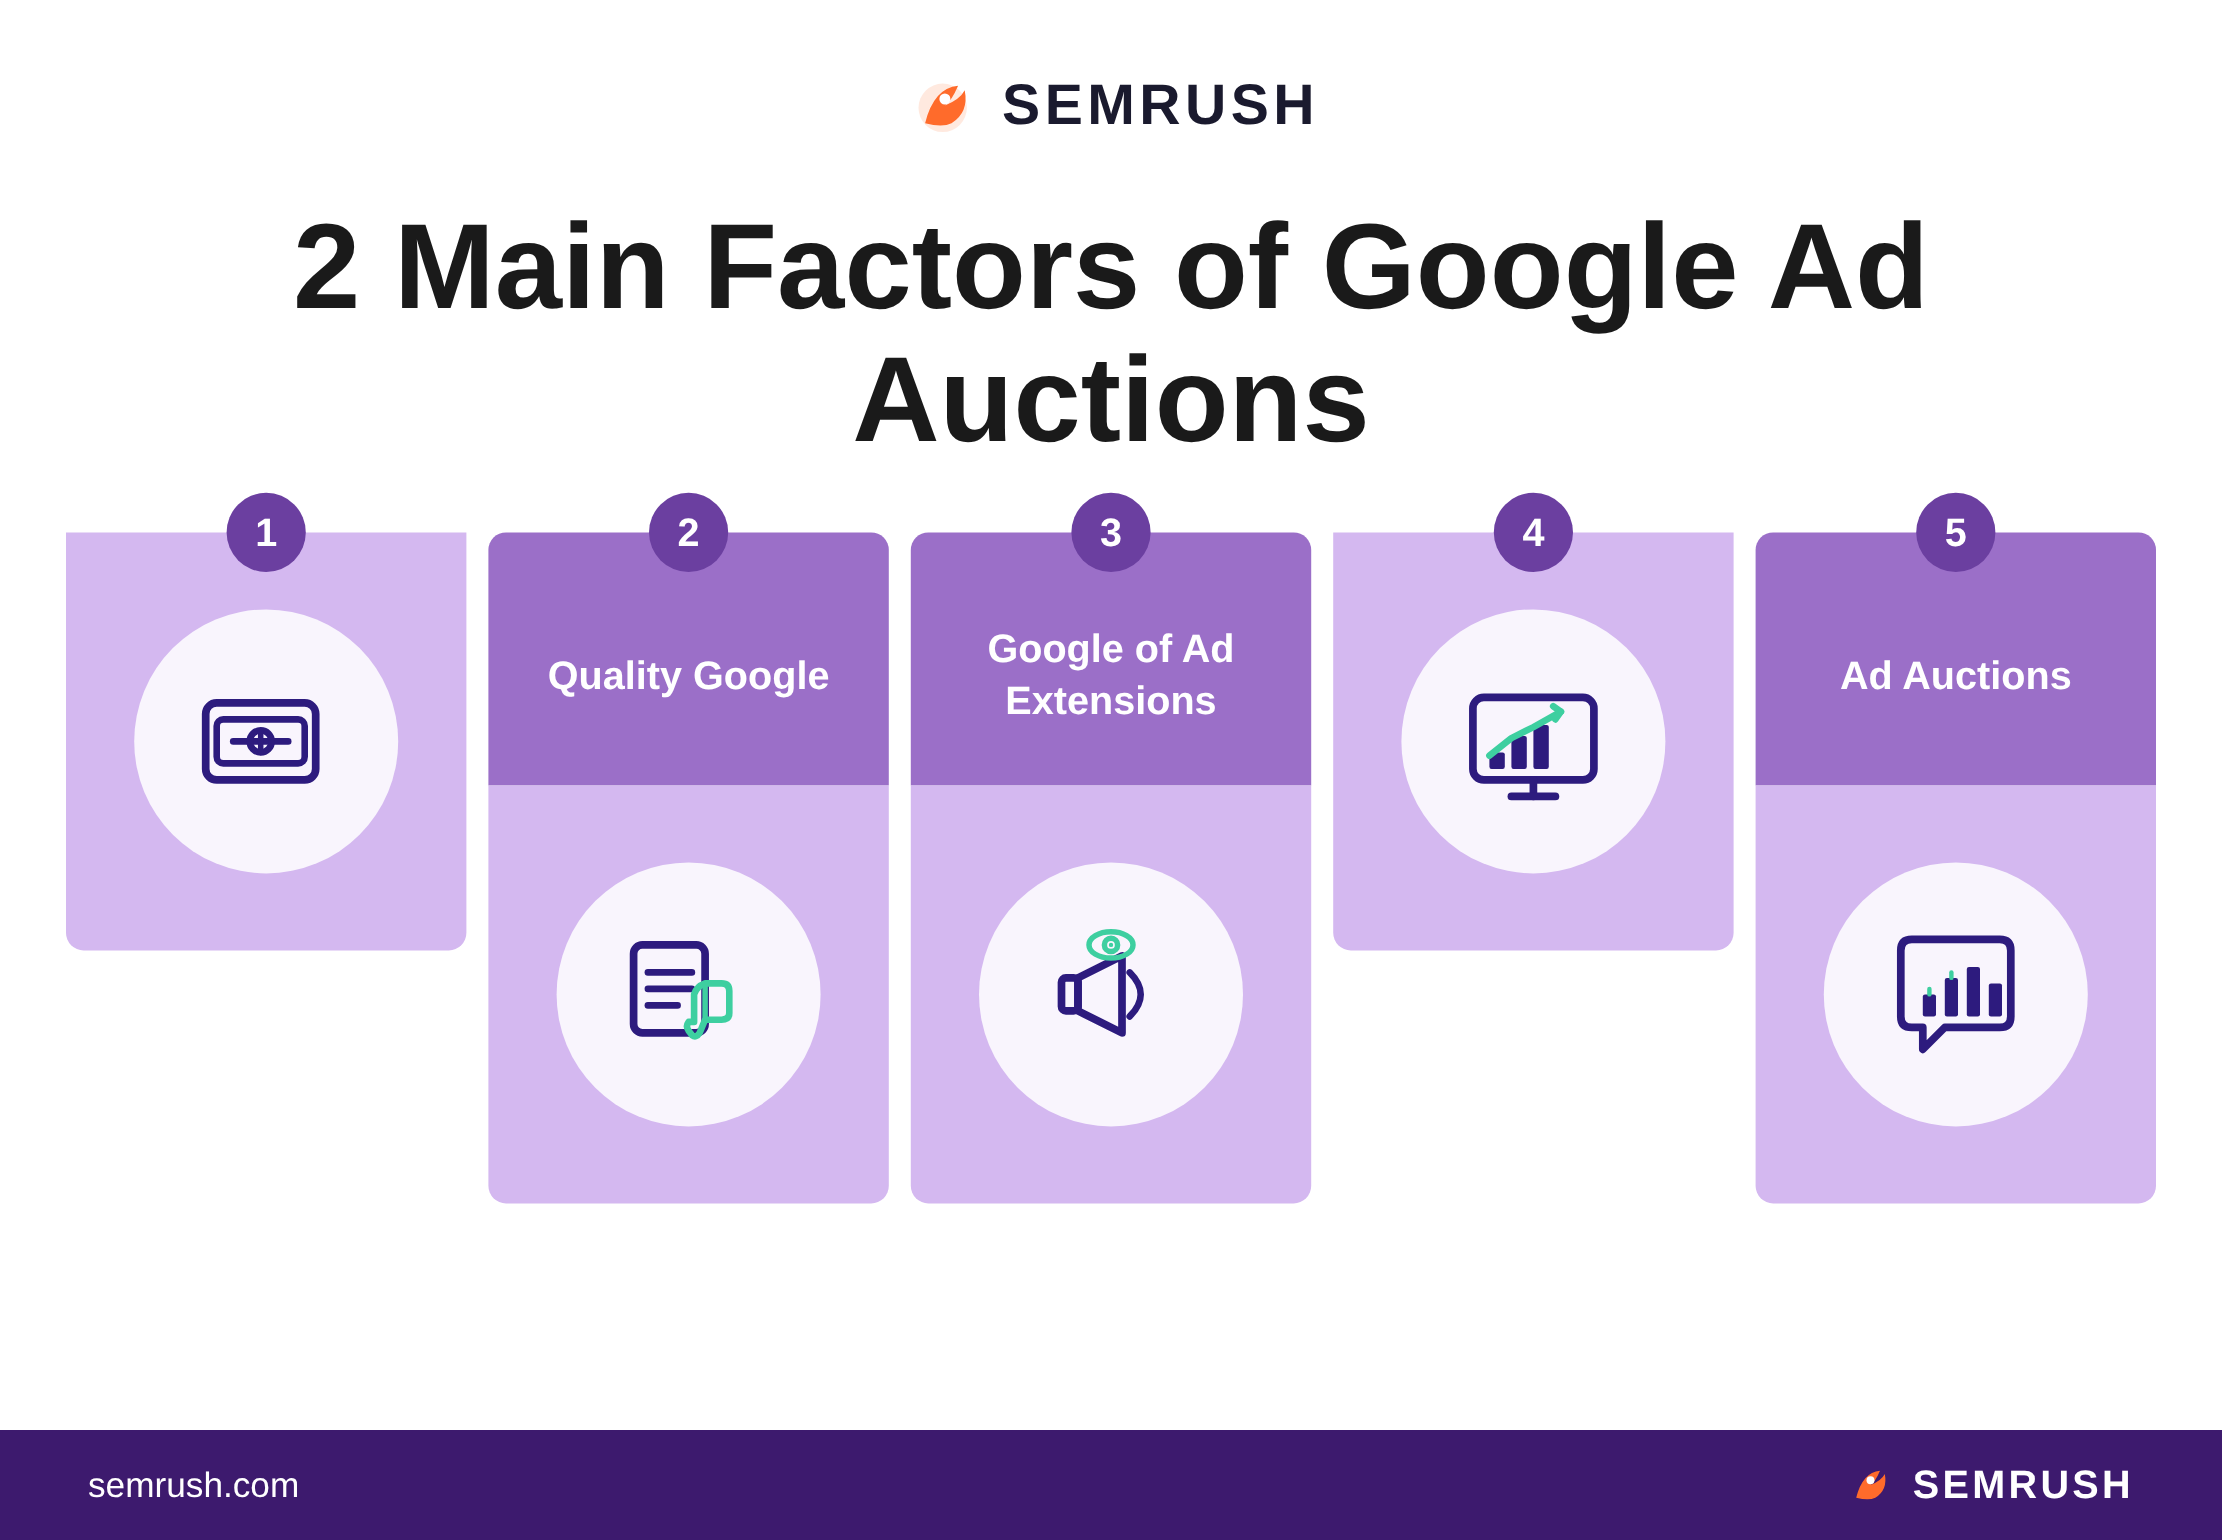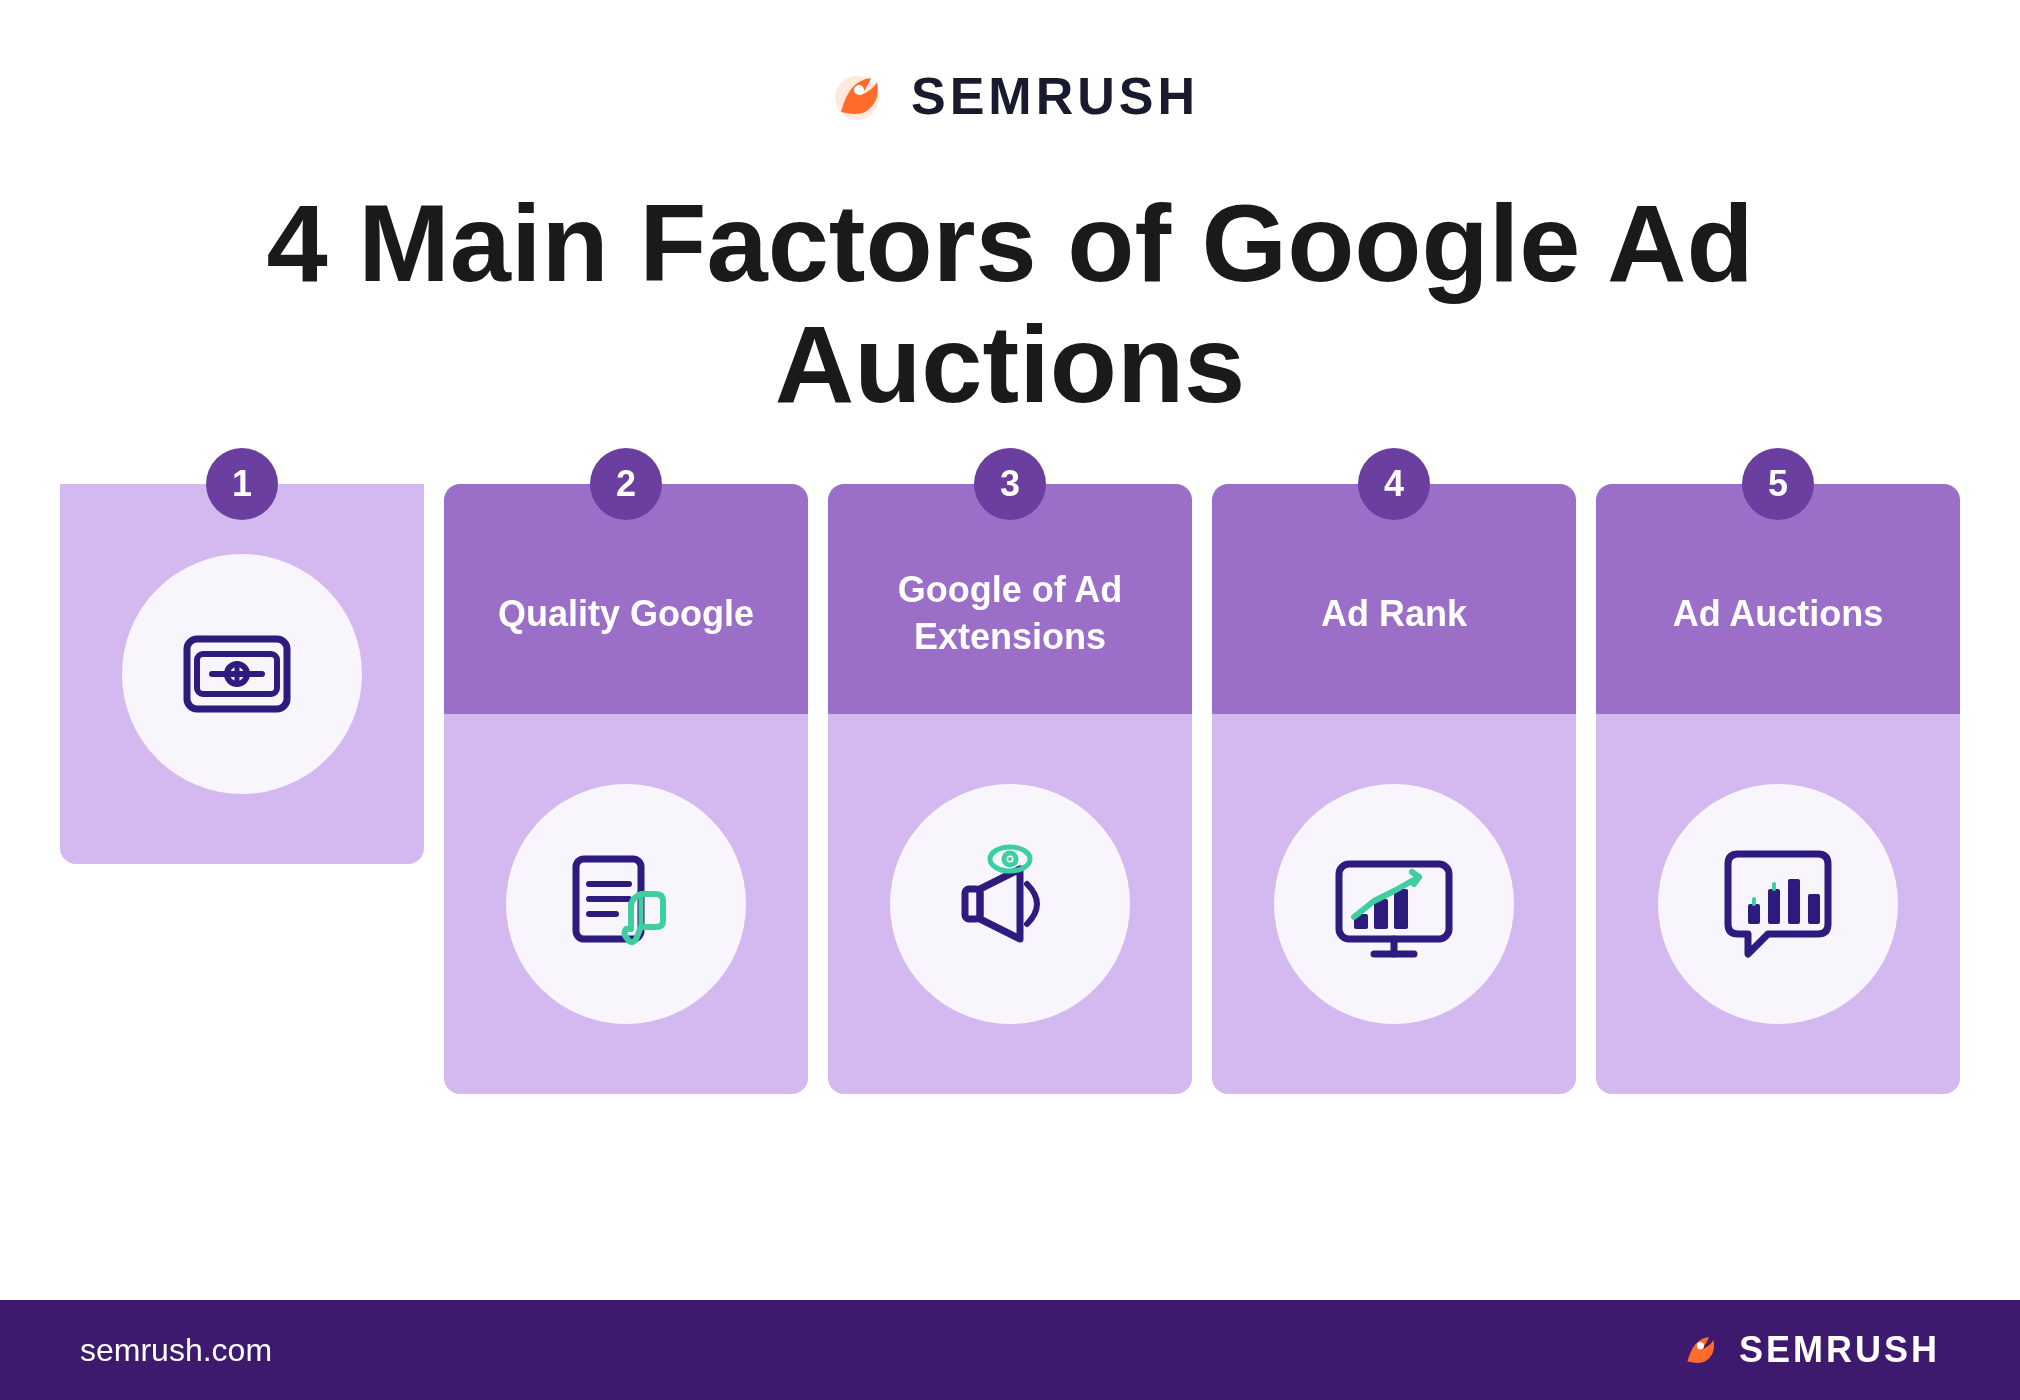--- a/index.html
+++ b/index.html
@@ -162,21 +162,21 @@
 
     <svg width="72" height="72" viewBox="0 0 72 72" fill="none" xmlns="http://www.w3.org/2000/svg">
       <ellipse cx="36" cy="38" rx="22" ry="22" fill="#ff6b2b" opacity="0.15"></ellipse>
       <path d="M20 52 Q28 20 50 18 Q44 32 38 36 Q52 30 56 22 Q60 42 44 52 Q36 56 20 52Z" fill="#ff6b2b"></path>
       <circle cx="38" cy="30" r="5" fill="white"></circle>
     </svg>
   </div>
   <div class="logo-text">SEMRUSH</div>
 </div>
 
-<div class="main-title">4 Main Factors of Google Ad Auctions</div>
+<div class="main-title">2 Main Factors of Google Ad Auctions</div>
 
 <div class="cards-section">
 
   <div class="card-wrapper">
     <div class="number-badge">1</div>
     <div class="card-bottom">
       <div class="icon-circle">
 
         <svg viewBox="0 0 130 130" fill="none" xmlns="http://www.w3.org/2000/svg">
 
@@ -231,23 +231,20 @@
           <ellipse cx="65" cy="20" rx="20" ry="12" stroke="#3ecfa0" stroke-width="5" fill="none"></ellipse>
           <circle cx="65" cy="20" r="6" stroke="#3ecfa0" stroke-width="5" fill="none"></circle>
           <circle cx="65" cy="20" r="2" fill="#3ecfa0"></circle>
         </svg>
       </div>
     </div>
   </div>
 
   <div class="card-wrapper">
     <div class="number-badge">4</div>
-    <div class="card-top">
-      <div class="card-top-label">Ad Rank</div>
-    </div>
     <div class="card-bottom">
       <div class="icon-circle">
 
         <svg viewBox="0 0 130 130" fill="none" xmlns="http://www.w3.org/2000/svg">
 
           <rect x="10" y="25" width="110" height="75" rx="10" stroke="#2d1b7e" stroke-width="7" fill="none"></rect>
 
           <line x1="65" y1="100" x2="65" y2="115" stroke="#2d1b7e" stroke-width="7" stroke-linecap="round"></line>
           <line x1="45" y1="115" x2="85" y2="115" stroke="#2d1b7e" stroke-width="7" stroke-linecap="round"></line>
 

